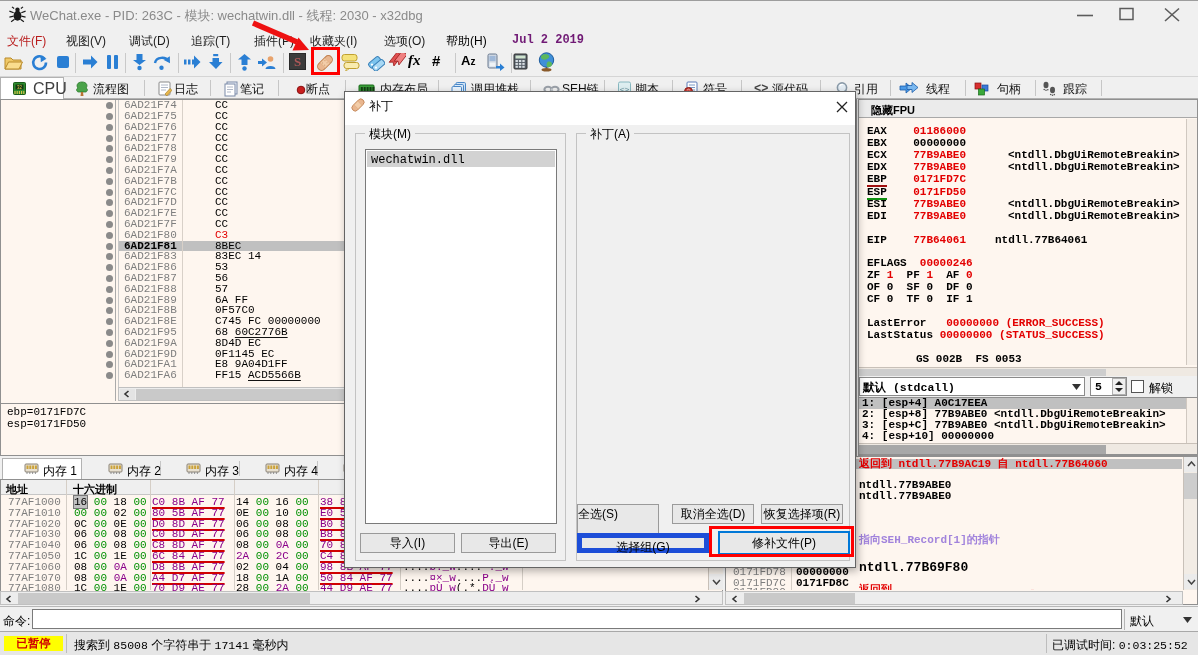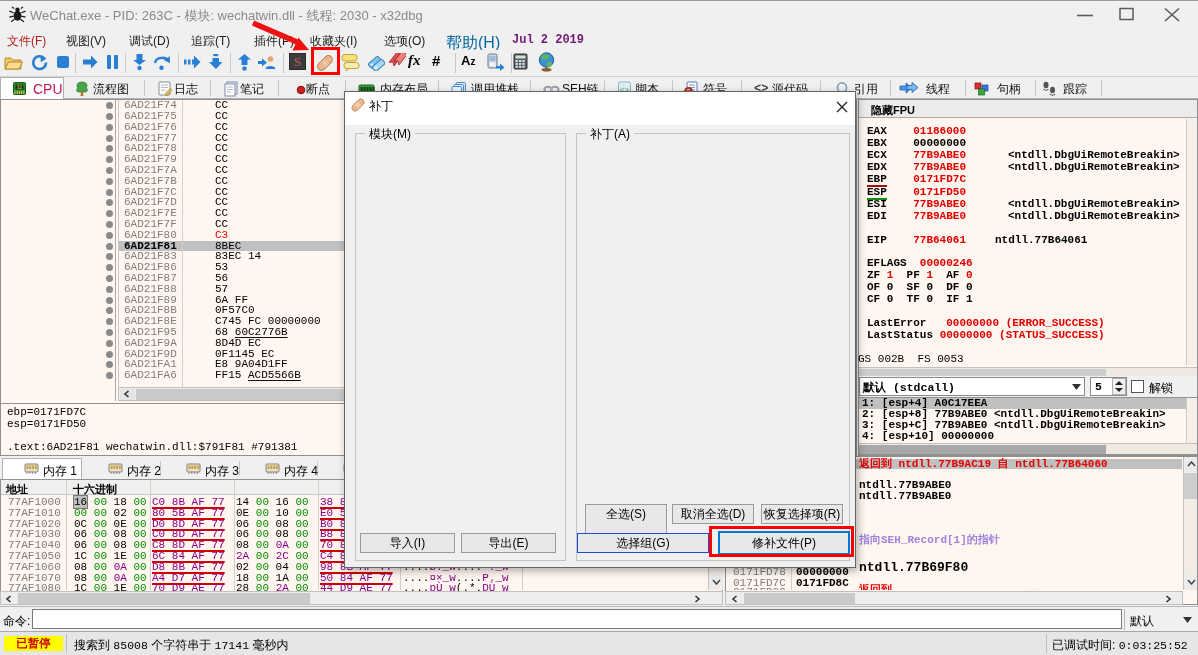--- a/index.html
+++ b/index.html
@@ -29,21 +29,21 @@
  <path d="M95 2.5 L109 15 M109 2.5 L95 15" stroke="#5c5c5c" stroke-width="1.6"></path>
 </svg>
 <div class="a" style="left:0;top:28px;width:1198px;height:22px;background:#f0f0f0">
     <div class="a" style="left:7px;top:5px;font-size:12px;color:#b91c1c">文件(F)</div>
     <div class="a" style="left:66px;top:5px;font-size:12px;color:#1c1c1c">视图(V)</div>
     <div class="a" style="left:129px;top:5px;font-size:12px;color:#1c1c1c">调试(D)</div>
     <div class="a" style="left:191px;top:5px;font-size:12px;color:#1c1c1c">追踪(T)</div>
     <div class="a" style="left:254px;top:5px;font-size:12px;color:#1c1c1c">插件(P)</div>
     <div class="a" style="left:310px;top:5px;font-size:12px;color:#1c1c1c">收藏夹(I)</div>
     <div class="a" style="left:384px;top:5px;font-size:12px;color:#1c1c1c">选项(O)</div>
-    <div class="a" style="left:446px;top:5px;font-size:16px;color:#0369a1">帮助(H)</div>
+    <div class="a" style="left:446px;top:5px;font-size:12px;color:#000000">帮助(H)</div>
     <div class="a m" style="left:512px;top:5px;font-size:12px;font-weight:bold;color:#701a75">Jul 2 2019</div>
   </div>
 <div class="a" style="left:0;top:50px;width:1198px;height:27px;background:#f0f0f0;border-bottom:1px solid #d5d5d5">
     <div class="a" style="left:75px;top:3px;width:1px;height:20px;background:#c9c9c9"></div>
     <div class="a" style="left:125px;top:3px;width:1px;height:20px;background:#c9c9c9"></div>
     <div class="a" style="left:178px;top:3px;width:1px;height:20px;background:#c9c9c9"></div>
     <div class="a" style="left:230px;top:3px;width:1px;height:20px;background:#c9c9c9"></div>
     <div class="a" style="left:283px;top:3px;width:1px;height:20px;background:#c9c9c9"></div>
     <div class="a" style="left:455px;top:3px;width:1px;height:20px;background:#c9c9c9"></div>
     <div class="a" style="left:511px;top:3px;width:1px;height:20px;background:#c9c9c9"></div>
@@ -187,21 +187,21 @@
     <rect x="3.5" y="3.5" width="8" height="5" fill="#143814"></rect>
     <text x="7.5" y="8" font-size="4.5" fill="#e8c84a" text-anchor="middle" font-family="Liberation Sans">32</text>
     <g stroke="#e8c84a" stroke-width="1">
       <path d="M3.0 10 v3"></path>
       <path d="M5.2 10 v3"></path>
       <path d="M7.4 10 v3"></path>
       <path d="M9.600000000000001 10 v3"></path>
       <path d="M11.8 10 v3"></path>
     </g>
   </svg>
-<div class="a" style="left:33px;top:83px;font-size:14px;line-height:12px;color:#be185d">CPU</div>
+<div class="a" style="left:33px;top:83px;font-size:16px;line-height:12px;color:#404040">CPU</div>
 <svg class="a" style="left:74px;top:81px" width="16" height="16" viewBox="0 0 16 16">
     <path d="M8 1 C3 1 2 5 4 7 C1.5 8 2.5 11.5 5.5 11 h5 C13.5 11.5 14.5 8 12 7 C14 5 13 1 8 1z" fill="#4aa34a" stroke="#2a7a2a" stroke-width=".8"></path>
     <path d="M7 11 h2 l.5 4 h-3z" fill="#b87333"></path>
   </svg>
 <div class="a" style="left:93px;top:83px;font-size:12px;line-height:12px;color:#111">流程图</div>
 <svg class="a" style="left:157px;top:81px" width="15" height="16" viewBox="0 0 15 16">
     <rect x="2" y="1" width="11" height="13" rx="1" fill="#fff" stroke="#8a8a8a"></rect>
     <path d="M4 4h7M4 6.5h7M4 9h5" stroke="#b0b8c8" stroke-width="1"></path>
     <path d="M8 13 L13 7.5 l2 1.8 L9.8 15z" fill="#e8b64c" stroke="#a07820" stroke-width=".6"></path>
   </svg>
@@ -378,42 +378,41 @@
 <div class="a" style="left:182px;top:100px;width:1px;height:287px;background:#d8d0c8"></div>
 <div class="a" style="left:118px;top:387px;width:738px;height:14px;background:#ededed;border:1px solid #c0c0c0">
     <div class="a" style="left:1px;top:1px;width:15px;height:11px;background:#e4e4e4"></div>
     <svg class="a" style="left:4px;top:2px" width="8" height="8" viewBox="0 0 8 8">
       <path d="M5.5 1 L2 4 L5.5 7" stroke="#333" stroke-width="1.6" fill="none"></path>
     </svg>
     <div class="a" style="left:17px;top:1px;width:400px;height:11px;background:#c9c9c9"></div>
   </div>
 <div class="a cream" style="left:0;top:403px;width:857px;height:53px;border:1px solid #909090">
     <div class="a m" style="left:6px;top:3px;font-size:11px;line-height:11.6px">ebp=0171FD7C<br>esp=0171FD50</div>
-    <div class="a m" style="left:6px;top:37px;font-size:11px">.text:6AD21F81 wechatwin.dll:$791F81 #791381</div>
   </div>
 <div class="a cream" style="left:858px;top:99px;width:340px;height:357px;border:1px solid #909090"></div>
 <div class="a" style="left:859px;top:100px;width:338px;height:18px;background:#ebebeb;border-bottom:1px solid #a8a8a8">
     <div class="a" style="left:12px;top:3px;font-size:11px;font-weight:bold">隐藏FPU</div>
   </div>
 <div class="a m" style="left:867px;top:126.0px;font-size:11px;line-height:11px;font-weight:bold;white-space:pre">EAX&nbsp;&nbsp;&nbsp;&nbsp;<span class="red">01186000</span></div>
 <div class="a m" style="left:867px;top:138.1px;font-size:11px;line-height:11px;font-weight:bold;white-space:pre">EBX&nbsp;&nbsp;&nbsp;&nbsp;00000000</div>
 <div class="a m" style="left:867px;top:150.2px;font-size:11px;line-height:11px;font-weight:bold;white-space:pre">ECX&nbsp;&nbsp;&nbsp;&nbsp;<span class="red">77B9ABE0</span><span style="position:absolute;left:141px">&lt;ntdll.DbgUiRemoteBreakin&gt;</span></div>
 <div class="a m" style="left:867px;top:162.3px;font-size:11px;line-height:11px;font-weight:bold;white-space:pre">EDX&nbsp;&nbsp;&nbsp;&nbsp;<span class="red">77B9ABE0</span><span style="position:absolute;left:141px">&lt;ntdll.DbgUiRemoteBreakin&gt;</span></div>
 <div class="a m" style="left:867px;top:174.4px;font-size:11px;line-height:11px;font-weight:bold;white-space:pre"><span style="border-bottom:2px solid #a01010">EBP</span>&nbsp;&nbsp;&nbsp;&nbsp;<span class="red">0171FD7C</span></div>
 <div class="a m" style="left:867px;top:186.5px;font-size:11px;line-height:11px;font-weight:bold;white-space:pre"><span style="border-bottom:2px solid #109010">ESP</span>&nbsp;&nbsp;&nbsp;&nbsp;<span class="red">0171FD50</span></div>
 <div class="a m" style="left:867px;top:198.6px;font-size:11px;line-height:11px;font-weight:bold;white-space:pre">ESI&nbsp;&nbsp;&nbsp;&nbsp;<span class="red">77B9ABE0</span><span style="position:absolute;left:141px">&lt;ntdll.DbgUiRemoteBreakin&gt;</span></div>
 <div class="a m" style="left:867px;top:210.7px;font-size:11px;line-height:11px;font-weight:bold;white-space:pre">EDI&nbsp;&nbsp;&nbsp;&nbsp;<span class="red">77B9ABE0</span><span style="position:absolute;left:141px">&lt;ntdll.DbgUiRemoteBreakin&gt;</span></div>
 <div class="a m" style="left:867px;top:234.5px;font-size:11px;line-height:11px;font-weight:bold;white-space:pre">EIP&nbsp;&nbsp;&nbsp;&nbsp;<span class="red">77B64061</span><span style="position:absolute;left:128px">ntdll.77B64061</span></div>
 <div class="a m" style="left:867px;top:258.0px;font-size:11px;line-height:11px;font-weight:bold;white-space:pre">EFLAGS&nbsp;&nbsp;<span class="red">00000246</span></div>
 <div class="a m" style="left:867px;top:270.2px;font-size:11px;line-height:11px;font-weight:bold;white-space:pre">ZF <span class="red">1</span>&nbsp;&nbsp;PF <span class="red">1</span>&nbsp;&nbsp;AF <span class="red">0</span></div>
 <div class="a m" style="left:867px;top:281.9px;font-size:11px;line-height:11px;font-weight:bold;white-space:pre">OF 0&nbsp;&nbsp;SF 0&nbsp;&nbsp;DF 0</div>
 <div class="a m" style="left:867px;top:293.6px;font-size:11px;line-height:11px;font-weight:bold;white-space:pre">CF 0&nbsp;&nbsp;TF 0&nbsp;&nbsp;IF 1</div>
 <div class="a m" style="left:867px;top:317.7px;font-size:11px;line-height:11px;font-weight:bold;white-space:pre">LastError&nbsp;&nbsp;&nbsp;<span class="red">00000000 (ERROR_SUCCESS)</span></div>
 <div class="a m" style="left:867px;top:329.8px;font-size:11px;line-height:11px;font-weight:bold;white-space:pre">LastStatus <span class="red">00000000 (STATUS_SUCCESS)</span></div>
-<div class="a m" style="left:858px;top:354.0px;font-size:11px;line-height:11px;font-weight:normal;white-space:pre">GS 002B&nbsp;&nbsp;FS 0053</div>
+<div class="a m" style="left:916px;top:354.0px;font-size:11px;line-height:11px;font-weight:bold;white-space:pre">GS 002B&nbsp;&nbsp;FS 0053</div>
 <div class="a" style="left:1186px;top:119px;width:11px;height:246px;background:#f6efe8;border-left:1px solid #d0c8c0"></div>
 <div class="a" style="left:859px;top:367px;width:338px;height:9px;background:#efe9e2;border-top:1px solid #c8c0b8">
     <div class="a" style="left:0;top:1px;width:247px;height:7px;background:#cdcdcd"></div>
   </div>
 <div class="a" style="left:859px;top:376px;width:338px;height:38px;background:#f0f0f0">
     <div class="a" style="left:0px;top:1px;width:226px;height:19px;background:#fff;border:1px solid #8a8a8a"></div>
     <div class="a m" style="left:4px;top:4px;font-size:11.5px;font-weight:bold">默认 (stdcall)</div>
     <svg class="a" style="left:213px;top:8px" width="9" height="6" viewBox="0 0 9 6">
       <path d="M0 0 h9 L4.5 6z" fill="#333"></path>
     </svg>
@@ -658,22 +657,26 @@
       </svg>
       <div class="a" style="left:24px;top:6px;font-size:12px">补丁</div>
       <svg class="a" style="left:491px;top:9px" width="12" height="12" viewBox="0 0 12 12">
         <path d="M1 1 L11 11 M11 1 L1 11" stroke="#222" stroke-width="1.3"></path>
       </svg>
     </div>
     <div class="a" style="left:10px;top:41px;width:211px;height:428px;border:1px solid #c3c3c3"></div>
     <div class="a" style="left:20px;top:34px;background:#f0f0f0;padding:0 4px;font-size:12px">模块(M)</div>
     <div class="a" style="left:231px;top:41px;width:274px;height:428px;border:1px solid #c3c3c3"></div>
     <div class="a" style="left:241px;top:34px;background:#f0f0f0;padding:0 4px;font-size:12px">补丁(A)</div>
+    <div class="a" style="left:20px;top:57px;width:192px;height:375px;background:#fff;border:1px solid #7a7a7a">
+      <div class="a" style="left:1px;top:1px;width:188px;height:16px;background:#d2d2d2"></div>
+      <div class="a m" style="left:5px;top:3px;font-size:12px">wechatwin.dll</div>
+    </div>
     <div class="a" style="left:15px;top:441px;width:95px;height:20px;background:#e8e8e8;border:1px solid #9a9a9a;text-align:center;line-height:18px;font-size:12px">导入(I)</div>
     <div class="a" style="left:116px;top:441px;width:95px;height:20px;background:#e8e8e8;border:1px solid #9a9a9a;text-align:center;line-height:18px;font-size:12px">导出(E)</div>
-    <div class="a" style="left:240px;top:412px;width:82px;height:36px;background:#e8e8e8;border:1px solid #9a9a9a;text-align:center;line-height:18px;font-size:12px">全选(S)</div>
+    <div class="a" style="left:232px;top:412px;width:82px;height:36px;background:#e8e8e8;border:1px solid #9a9a9a;text-align:left;line-height:18px;font-size:12px">全选(S)</div>
     <div class="a" style="left:327px;top:412px;width:82px;height:20px;background:#e8e8e8;border:1px solid #9a9a9a;text-align:center;line-height:18px;font-size:12px">取消全选(D)</div>
     <div class="a" style="left:416px;top:412px;width:82px;height:20px;background:#e8e8e8;border:1px solid #9a9a9a;text-align:center;line-height:18px;font-size:12px">恢复选择项(R)</div>
-    <div class="a" style="left:232px;top:441px;width:132px;height:20px;background:#e8e8e8;border:1px solid #1d4ed8;text-align:center;line-height:18px;font-size:12px">选择组(G)</div>
+    <div class="a" style="left:232px;top:441px;width:132px;height:20px;background:#e8e8e8;border:5px solid #1d4ed8;text-align:center;line-height:18px;font-size:12px">选择组(G)</div>
     <div class="a" style="left:373px;top:439px;width:132px;height:24px;border:2px solid #0078d7;background:#e8e8e8">
       <div style="text-align:center;line-height:20px;font-size:12px">修补文件(P)</div>
     </div>
   </div>
 <div class="a" style="left:709px;top:526px;width:145px;height:31px;border:3px solid #f00;z-index:60"></div>
 </body></html>

